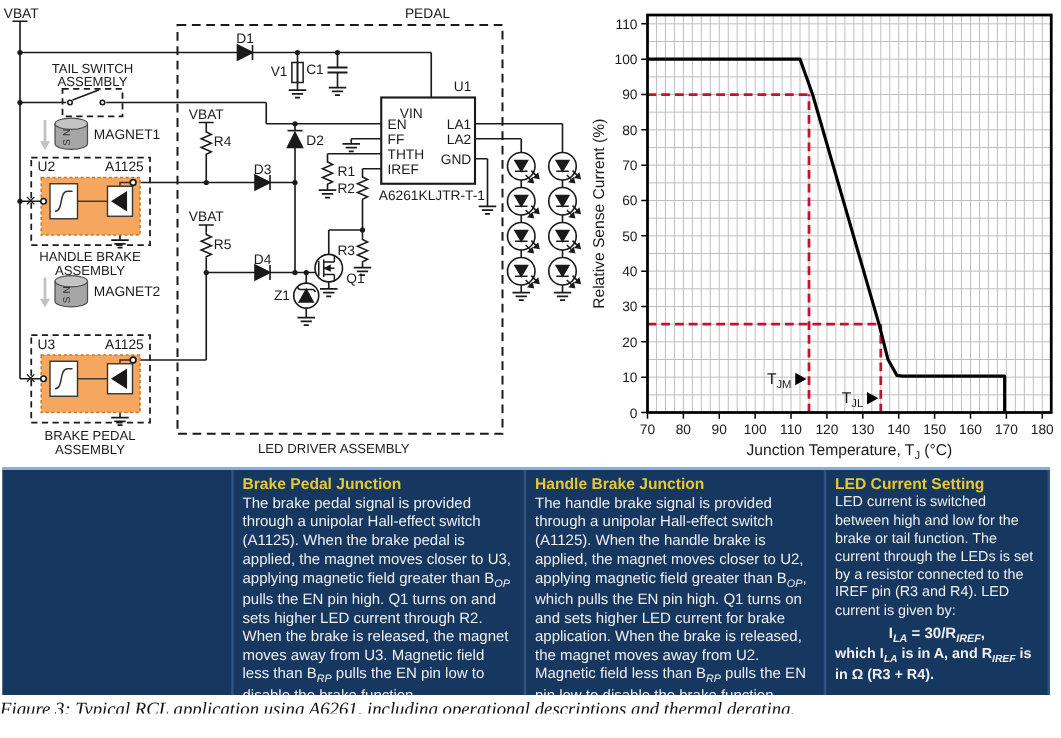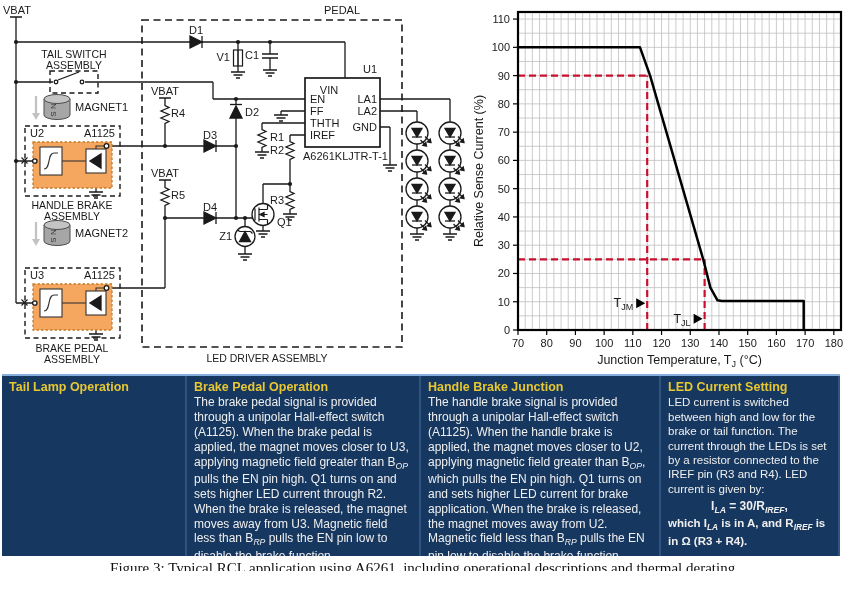--- a/index.html
+++ b/index.html
@@ -13,22 +13,22 @@
   .desc-box{background:var(--panel-navy,#16375F);color:#EFEFEF;box-sizing:border-box;
     padding:4px 7px 4px 7px;overflow:hidden;}
   .desc-box h3{margin:0 0 1px 0;font-size:12.5px;line-height:1.15;color:var(--heading-yellow,#E7C732);font-weight:bold;}
   .desc-box p{margin:0;font-size:12px;line-height:1.24;}
   .desc-box sub{font-size:0.72em;font-style:italic;}
   .box-w1{width:183px;} .box-w2{width:232px;} .box-w3{width:238px;} .box-w4{width:177px;}
   .box-w4 p{font-size:11.5px;line-height:1.25;}
   .formula{text-align:center;font-weight:bold;font-size:12px;margin:3px 0 1px 0;}
   .formula sub{font-size:0.72em;}
   .note{font-weight:bold;}
-  .caption{position:absolute;left:0;top:560px;width:849px;text-align:center;
-    font-family:"Liberation Serif",serif;font-size:15px;color:#111;}
+  .caption{position:absolute;left:0;top:560px;width:849px;text-align:left;
+    font-family:"Liberation Serif",serif;font-style:italic;font-size:15px;color:#111;}
 </style>
 </head>
 <body>
 
 <div class="page">
 
   <svg class="schematic-svg" width="470" height="372" viewBox="0 0 470 372">
     <defs>
       <g id="gnd-sym" stroke="#1a1a1a" stroke-width="1.4">
         <path d="M-7,0 H7 M-4.5,3 H4.5 M-2,6 H2" fill="none"></path>
@@ -396,24 +396,23 @@
       <text x="13" y="171" text-anchor="middle" font-size="12.5" fill="#1a1a1a" transform="rotate(-90 13 171)">Relative Sense Current (%)</text>
       <text x="209.5" y="364" text-anchor="middle" font-size="12.5" fill="#1a1a1a"><tspan font-size="12.5">Junction Temperature, T</tspan><tspan dy="3" font-size="9">J</tspan><tspan dy="-3" font-size="12.5"> (°C)</tspan></text>
       <polygon points="166.2,298.14666666666665 166.2,308.14666666666665 175.2,303.14666666666665" fill="#000"></polygon>
       <text x="163.2" y="307.14666666666665" text-anchor="end" font-size="12.5" fill="#1a1a1a"><tspan font-size="12.5">T</tspan><tspan dy="3" font-size="9">JM</tspan></text>
       <polygon points="223.6222222222222,313.6933333333333 223.6222222222222,323.6933333333333 232.6222222222222,318.6933333333333" fill="#000"></polygon>
       <text x="220.6222222222222" y="322.6933333333333" text-anchor="end" font-size="12.5" fill="#1a1a1a"><tspan font-size="12.5">T</tspan><tspan dy="3" font-size="9">JL</tspan></text>
     </svg>
 
   <div class="desc-strip">
     <div class="desc-box box-w1">
-      <h3>Tail Lamp Operation</h3>
     </div>
     <div class="desc-box box-w2">
-      <h3>Brake Pedal Operation</h3>
+      <h3>Brake Pedal Junction</h3>
       <p><span>The brake pedal signal is provided through a unipolar Hall-effect switch (A1125). When the brake pedal is applied, the magnet moves closer to U3, applying magnetic field greater than B</span><sub>OP</sub><span> pulls the EN pin high. Q1 turns on and sets higher LED current through R2. When the brake is released, the magnet moves away from U3. Magnetic field less than B</span><sub>RP</sub><span> pulls the EN pin low to disable the brake function.</span></p>
     </div>
     <div class="desc-box box-w3">
       <h3>Handle Brake Junction</h3>
       <p><span>The handle brake signal is provided through a unipolar Hall-effect switch (A1125). When the handle brake is applied, the magnet moves closer to U2, applying magnetic field greater than B</span><sub>OP</sub><span>, which pulls the EN pin high. Q1 turns on and sets higher LED current for brake application. When the brake is released, the magnet moves away from U2. Magnetic field less than B</span><sub>RP</sub><span> pulls the EN pin low to disable the brake function.</span></p>
     </div>
     <div class="desc-box box-w4">
       <h3>LED Current Setting</h3>
       <p><span>LED current is switched between high and low for the brake or tail function. The current through the LEDs is set by a resistor connected to the IREF pin (R3 and R4). LED current is given by:</span></p>
       <div class="formula"><span>I</span><sub>LA</sub><span> = 30/R</span><sub>IREF</sub><span>,</span></div>

